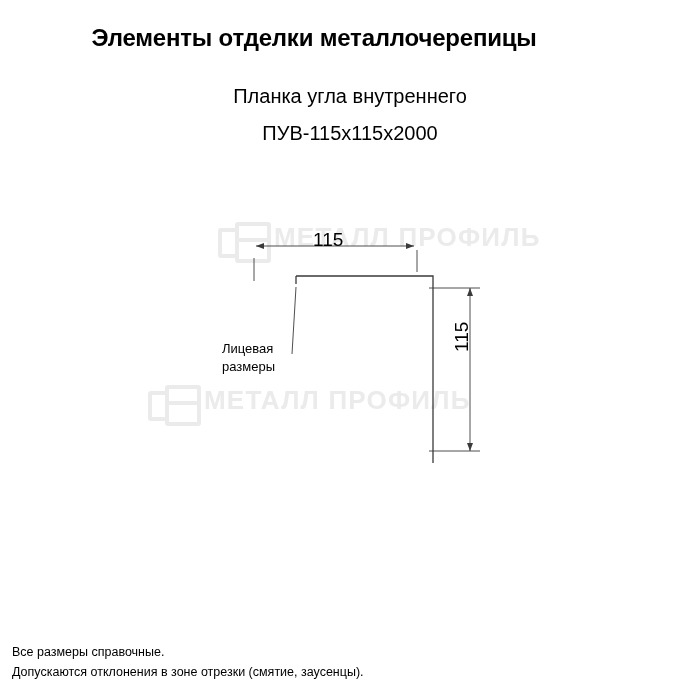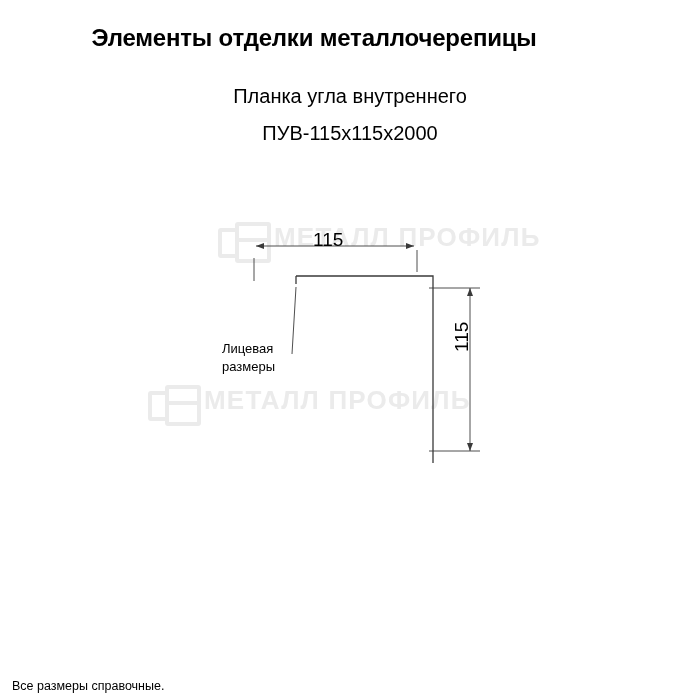--- a/index.html
+++ b/index.html
@@ -130,21 +130,21 @@
     text-align: left;
     font-size: 13px;
     line-height: 1.35;
     color: #000;
   }
 
   
   .footnotes {
     position: absolute;
     left: 12px;
-    bottom: 4px;
+    bottom: 18px;
     font-size: 12.5px;
     line-height: 1.55;
     color: #000;
   }
 </style>
 </head>
 <body>
 
 <div class="page">
 
@@ -197,15 +197,16 @@
   <div class="dim-label dim-top">115</div>
   <div class="dim-label dim-right">115</div>
 
   <div class="face-label">
     <div>Лицевая</div>
     <div>размеры</div>
   </div>
 
   <div class="footnotes">
     <div>Все размеры справочные.</div>
+    <div>Допускаются отклонения в зоне отрезки (смятие, заусенцы).</div>
   </div>
 
 </div>
 
 </body></html>

